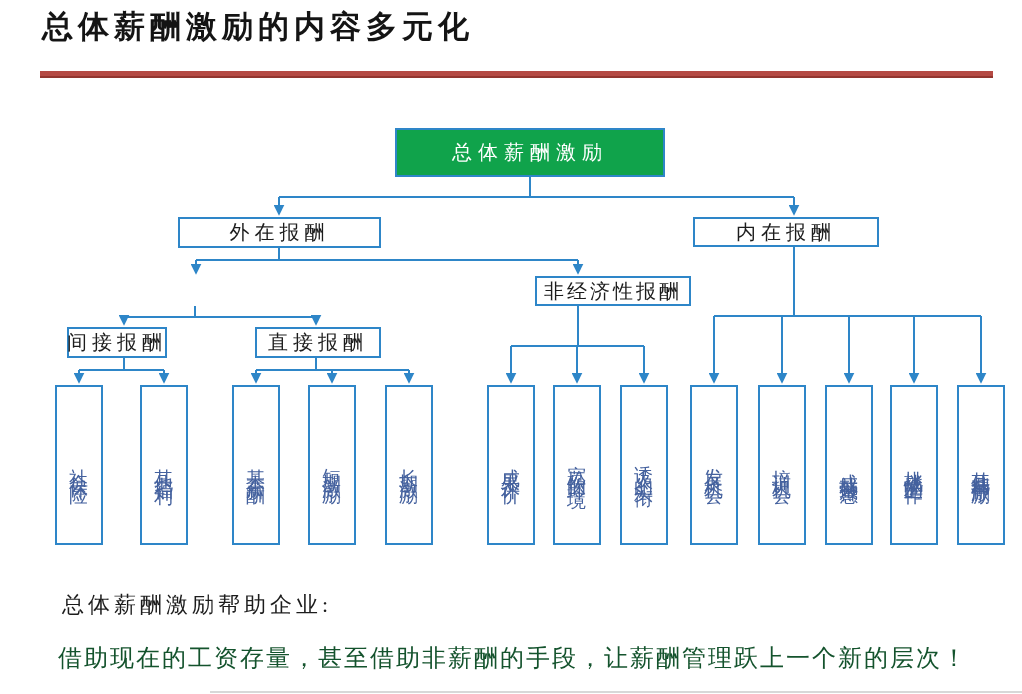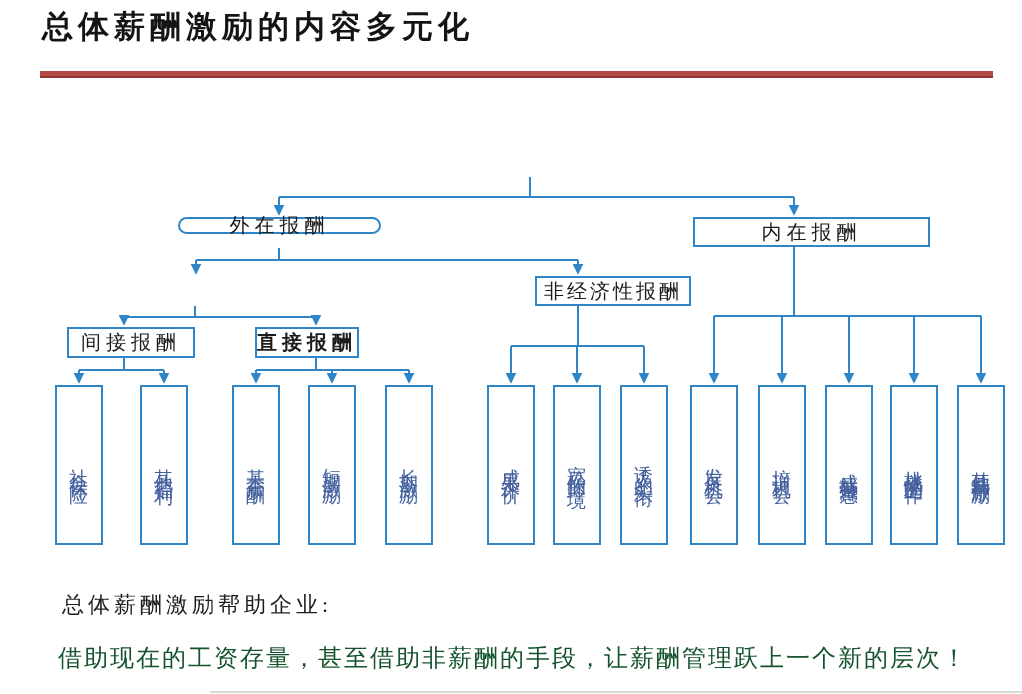--- a/index.html
+++ b/index.html
@@ -104,36 +104,39 @@
       <path d="M794 247 V316"></path>
       <path d="M714 316 H981"></path>
       <path d="M714 316 V382" marker-end="url(#arr)"></path>
       <path d="M782 316 V382" marker-end="url(#arr)"></path>
       <path d="M849 316 V382" marker-end="url(#arr)"></path>
       <path d="M914 316 V382" marker-end="url(#arr)"></path>
       <path d="M981 316 V382" marker-end="url(#arr)"></path>
     </g>
   </svg>
 
+  <div class="node root" style="left:395px;top:128px;width:270px;height:49px;">
+    <span>总体薪酬激励</span>
+  </div>
 
-  <div class="node" style="left:178px;top:217px;width:203px;height:17px;border-radius:13px;">
+  <div class="node" style="left:178px;top:217px;width:203px;height:31px;">
     <span>外在报酬</span>
   </div>
-  <div class="node" style="left:693px;top:217px;width:237px;height:30px;">
+  <div class="node" style="left:693px;top:217px;width:186px;height:30px;">
     <span>内在报酬</span>
   </div>
 
   <div class="node" style="left:502px;top:276px;width:156px;height:30px;letter-spacing:3px;margin-left:33px;">
     <span>非经济性报酬</span>
   </div>
 
-  <div class="node" style="left:67px;top:327px;width:128px;height:31px;">
+  <div class="node" style="left:67px;top:327px;width:100px;height:31px;">
     <span>间接报酬</span>
   </div>
-  <div class="node" style="left:255px;top:327px;width:104px;height:31px;font-weight:bold;">
+  <div class="node" style="left:255px;top:327px;width:126px;height:31px;">
     <span>直接报酬</span>
   </div>
 
   <div class="leaf" style="left:55px;">
     <span class="vtext">社会保险</span>
   </div>
   <div class="leaf" style="left:140px;">
     <span class="vtext">其他福利</span>
   </div>
   <div class="leaf" style="left:232px;">

